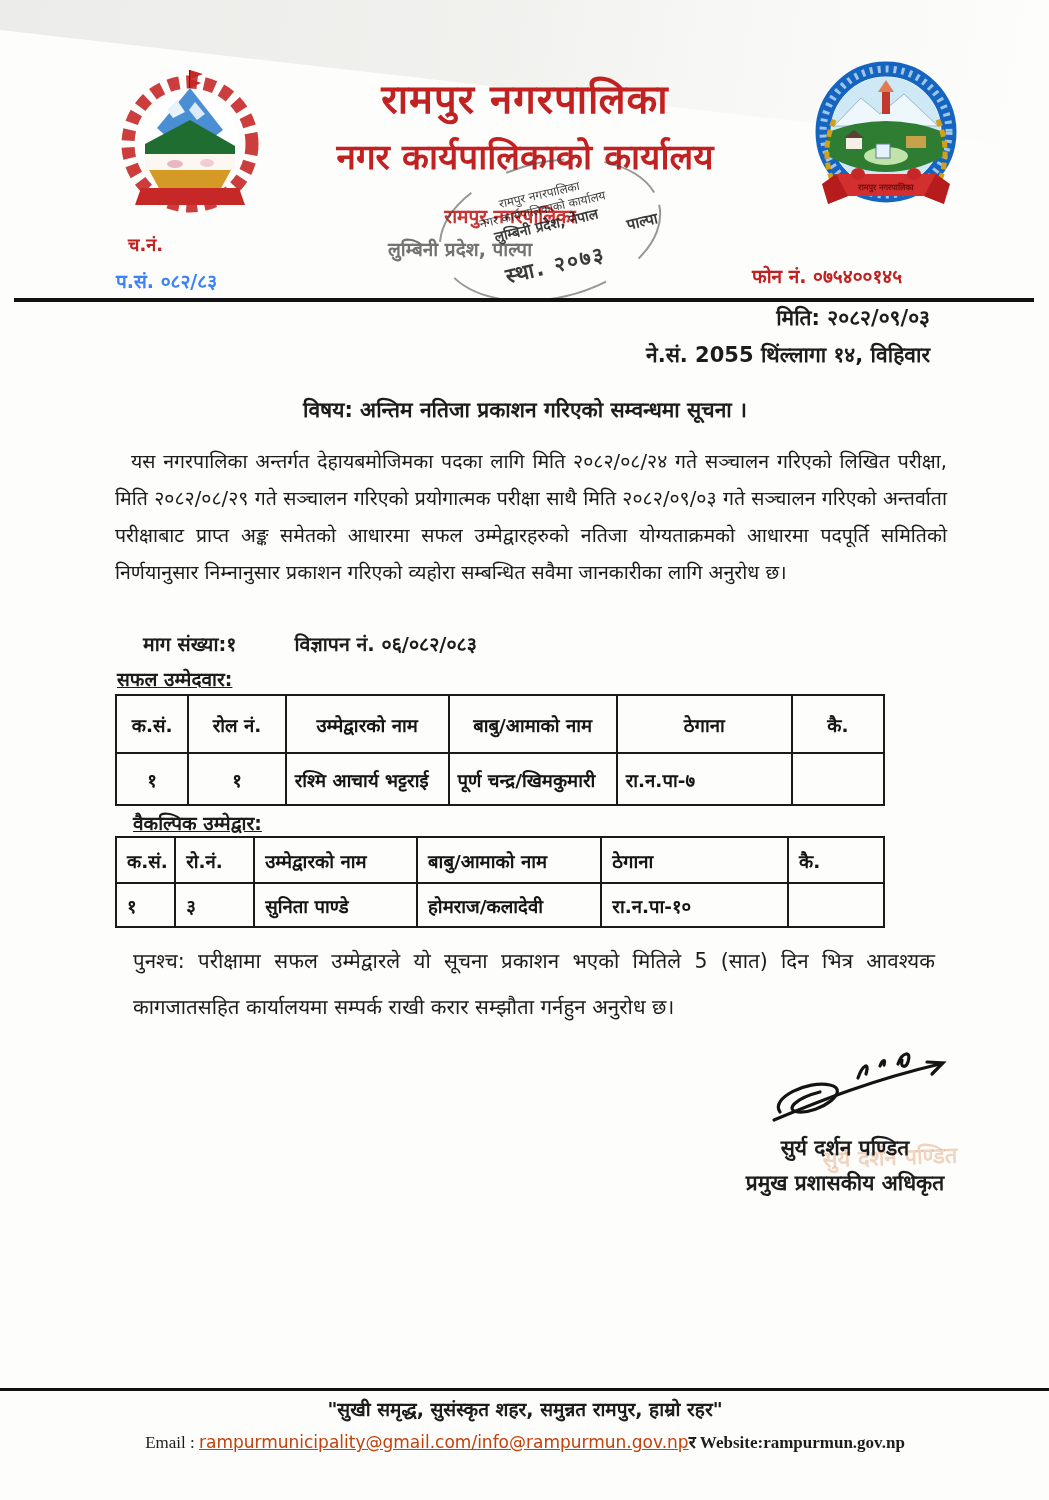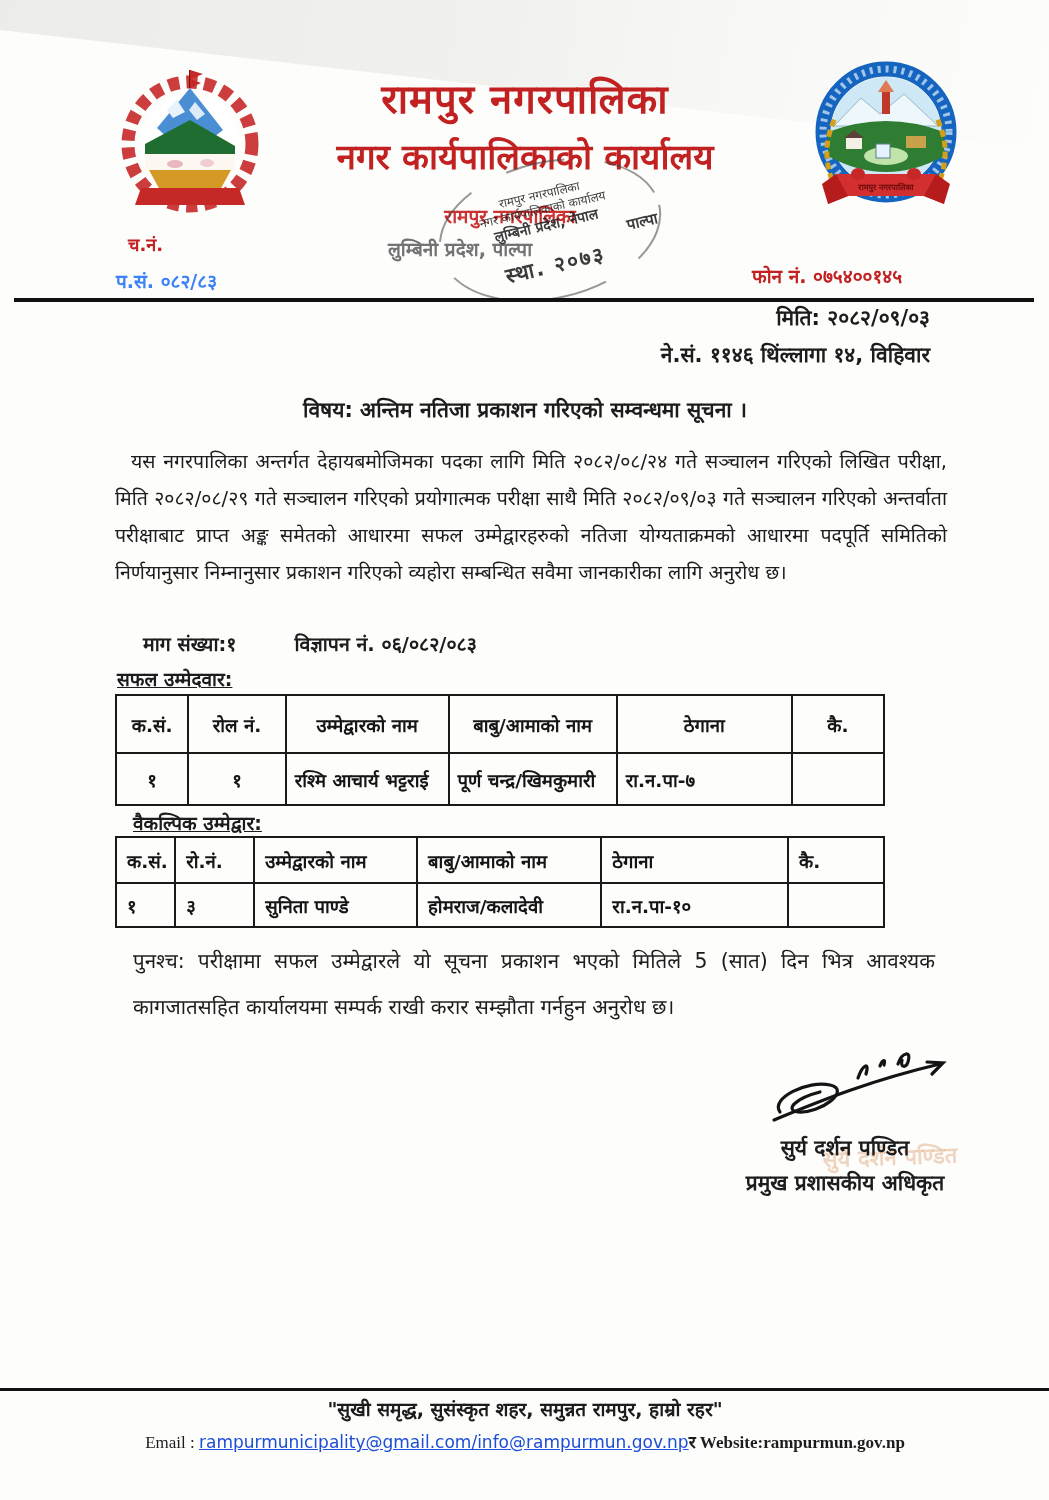--- a/index.html
+++ b/index.html
@@ -66,21 +66,21 @@
 
   .sig-svg{top:1040px;left:762px;width:190px;height:100px;}
   .ghost{top:1138px;left:760px;width:260px;text-align:center;font-size:22px;font-weight:bold;
          color:rgba(214,130,70,.33);transform:rotate(-2deg);line-height:40px;pointer-events:none;}
   .sig-name{top:1133px;left:695px;width:300px;text-align:center;font-size:21px;font-weight:bold;}
   .sig-desig{top:1168px;left:665px;width:360px;text-align:center;font-size:21px;font-weight:bold;}
 
   .motto{top:1396px;left:100px;width:850px;text-align:center;font-size:19px;font-weight:bold;}
   .emailline{top:1430px;left:60px;width:930px;text-align:center;font-size:17px;}
   .emailline .lbl{font-family:"Liberation Serif", serif;}
-  .emailline a{color:#1d4ed8;text-decoration:underline;cursor:pointer;}
+  .emailline a{color:#c2410c;text-decoration:underline;cursor:pointer;}
   .emailline .sep{font-weight:bold;}
   .emailline .web{font-family:"Liberation Serif", serif;font-weight:bold;}
   .logo{pointer-events:none;}
 </style>
 </head>
 <body>
 
 <div class="page">
 
   <div class="scan-corner"></div>
@@ -146,21 +146,21 @@
   </div>
 
   <div class="abs chano">च.नं.</div>
   <div class="abs pasam">प.सं. ०८२/८३</div>
   <div class="abs phone">फोन नं. ०७५४००१४५</div>
 
   <div class="abs rule-top"></div>
 
   <div class="abs dateblock">
     <div class="l1">मिति: २०८२/०९/०३</div>
-    <div class="l2">ने.सं. ११४६ थिंल्लागा १४, विहिवार</div>
+    <div class="l2">ने.सं. 2055 थिंल्लागा १४, विहिवार</div>
   </div>
 
   <div class="abs subject">विषय: अन्तिम नतिजा प्रकाशन गरिएको सम्वन्धमा सूचना ।</div>
 
   <div class="abs body-par">यस नगरपालिका अन्तर्गत देहायबमोजिमका पदका लागि मिति २०८२/०८/२४ गते सञ्चालन गरिएको लिखित परीक्षा, मिति २०८२/०८/२९ गते सञ्चालन गरिएको प्रयोगात्मक परीक्षा साथै मिति २०८२/०९/०३ गते सञ्चालन गरिएको अन्तर्वाता परीक्षाबाट प्राप्त अङ्क समेतको आधारमा सफल उम्मेद्वारहरुको नतिजा योग्यताक्रमको आधारमा पदपूर्ति समितिको निर्णयानुसार  निम्नानुसार प्रकाशन गरिएको व्यहोरा सम्बन्धित सवैमा जानकारीका लागि अनुरोध छ।</div>
 
   <div class="abs postline">
     <span class="demand">माग संख्या:१</span>
     <span class="advert">विज्ञापन नं. ०६/०८२/०८३</span>
   </div>

